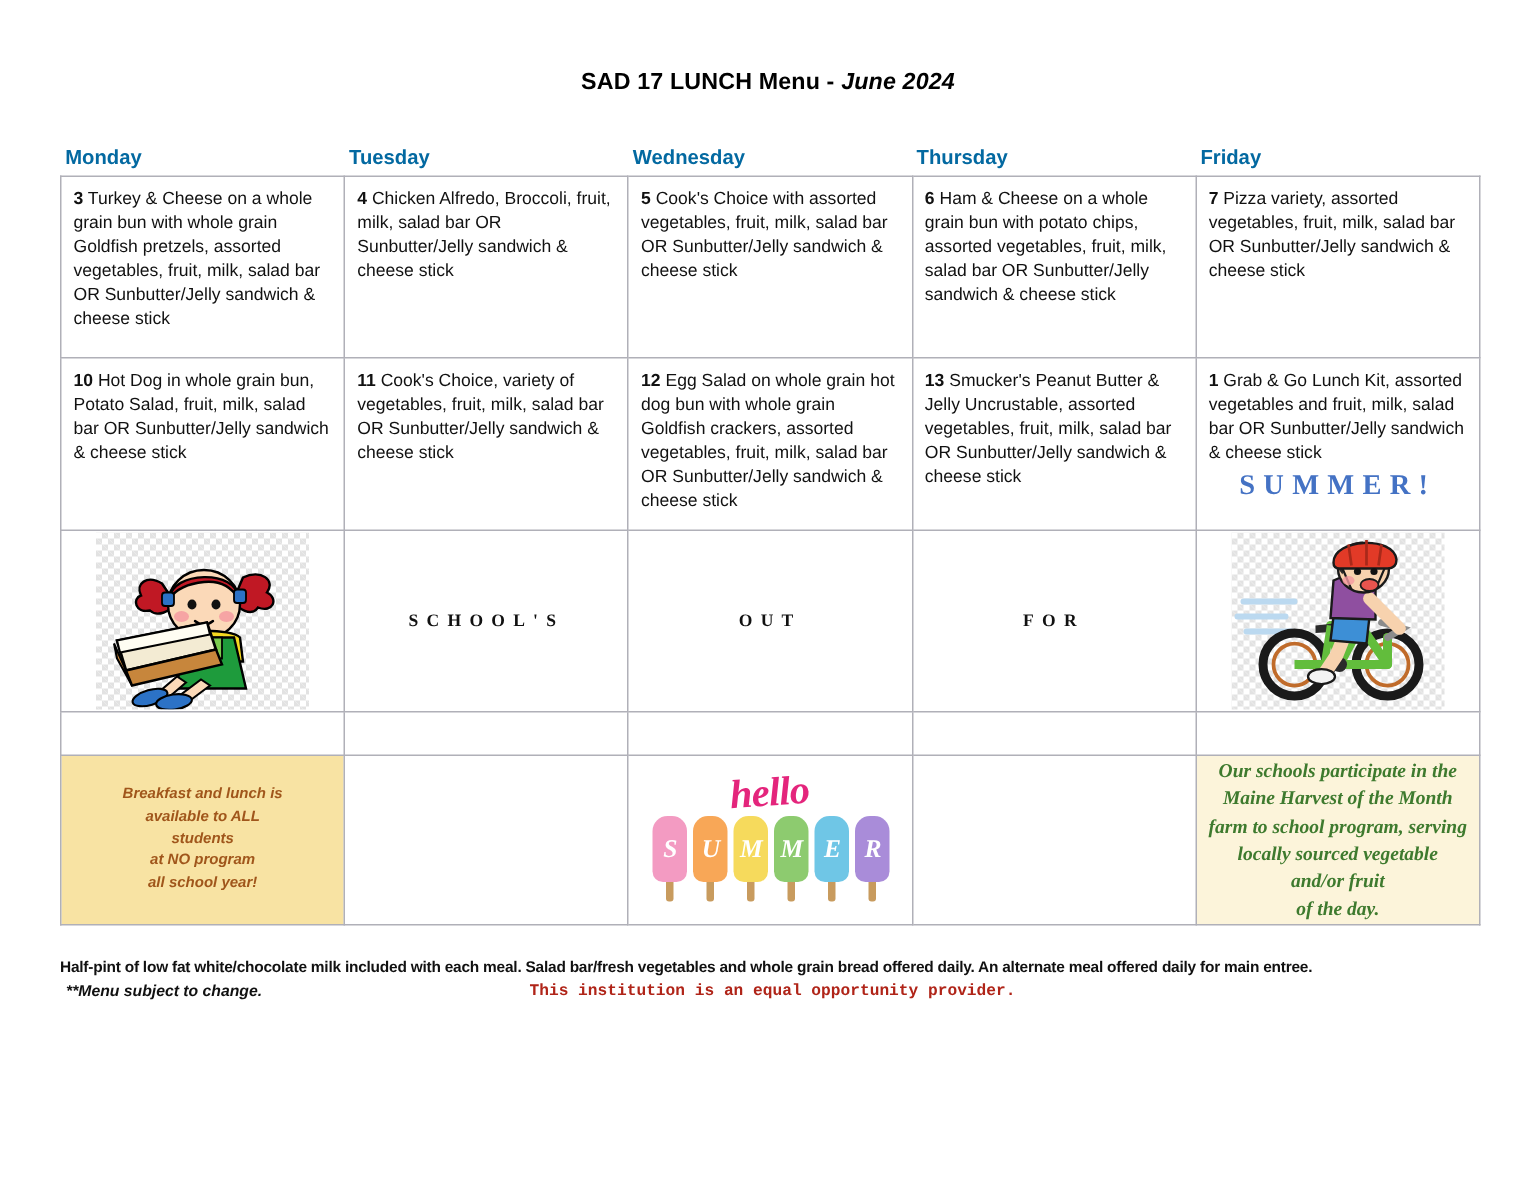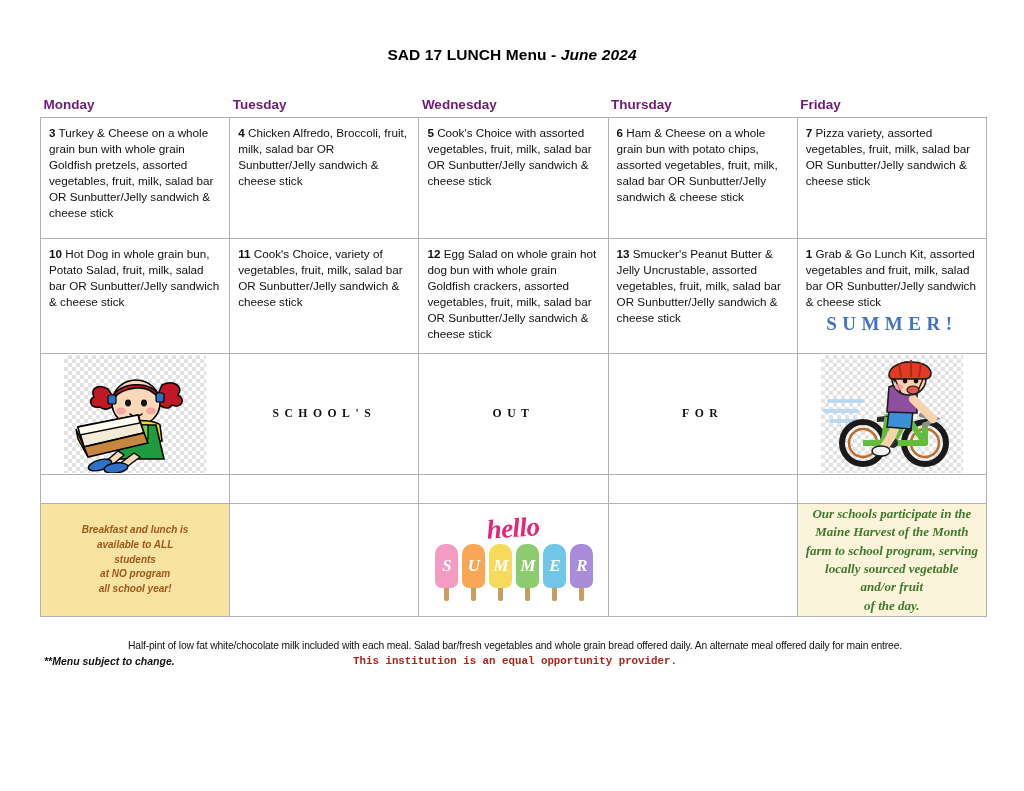--- a/index.html
+++ b/index.html
@@ -51,21 +51,21 @@
   }
   table.cal col.c { width: 189.2px; }
 
   .dayhead {
     border: none;
     padding: 0 0 5px 3px;
     text-align: left;
     vertical-align: bottom;
     font-size: 13.5px;
     font-weight: bold;
-    color: #701a75;
+    color: #0369a1;
     height: 20px;
   }
 
   td.cell {
     border: 1px solid #b0b0b8;
     vertical-align: top;
     padding: 7px 6px 7px 8px;
     font-size: 11.7px;
     line-height: 1.36;
     color: #111111;
@@ -196,25 +196,24 @@
   
   .footer {
     position: absolute;
     left: 40px;
     top: 640px;
     width: 950px;
     font-family: "Liberation Sans", sans-serif;
   }
   .foot-line1 {
     font-size: 10.3px;
-    font-weight: normal;
+    font-weight: bold;
     letter-spacing: -0.15px;
     color: #111111;
     white-space: nowrap;
-    text-align: center;
   }
   .foot-line2 {
     position: relative;
     margin-top: 4px;
     height: 14px;
   }
   .foot-left {
     position: absolute;
     left: 4px;
     top: 0;

